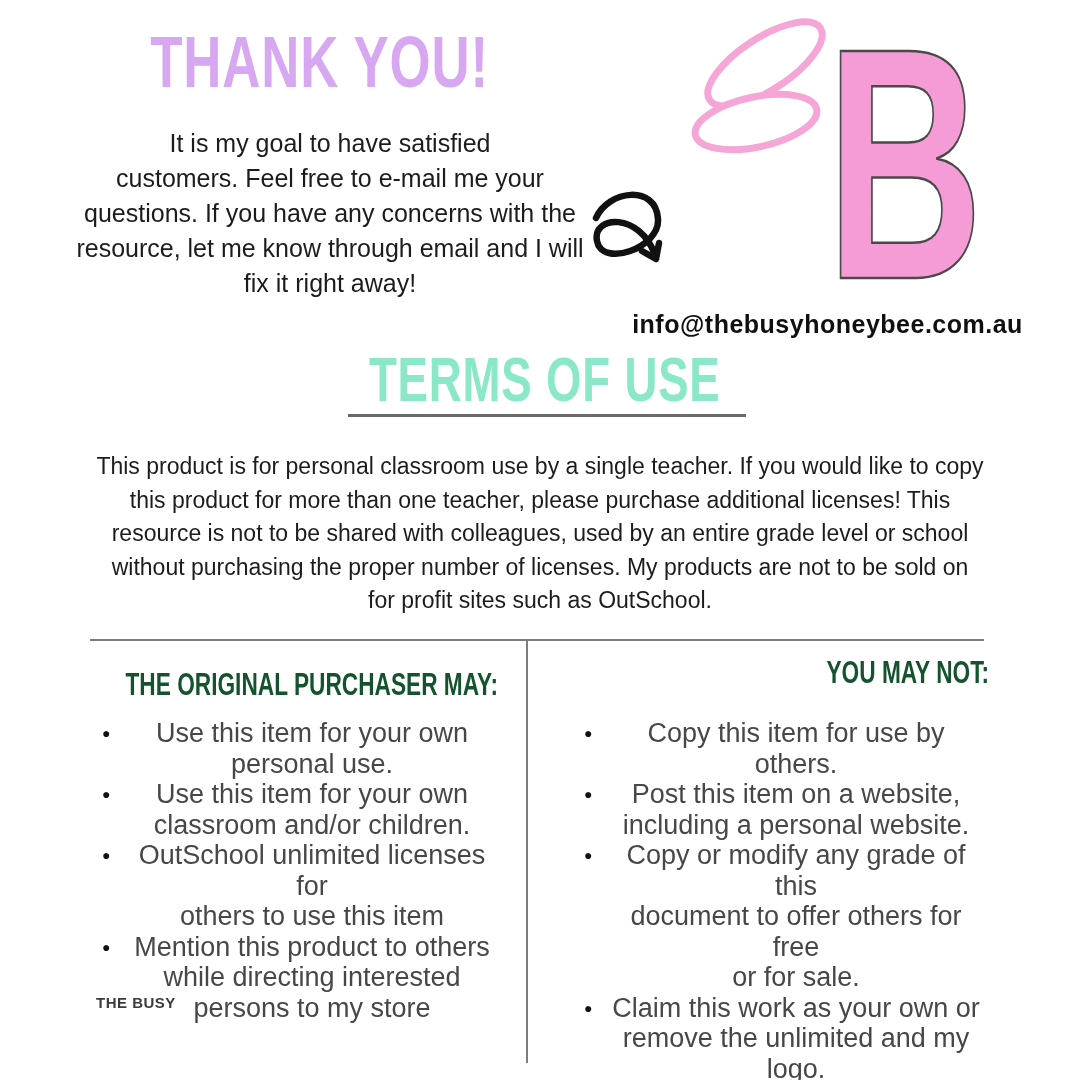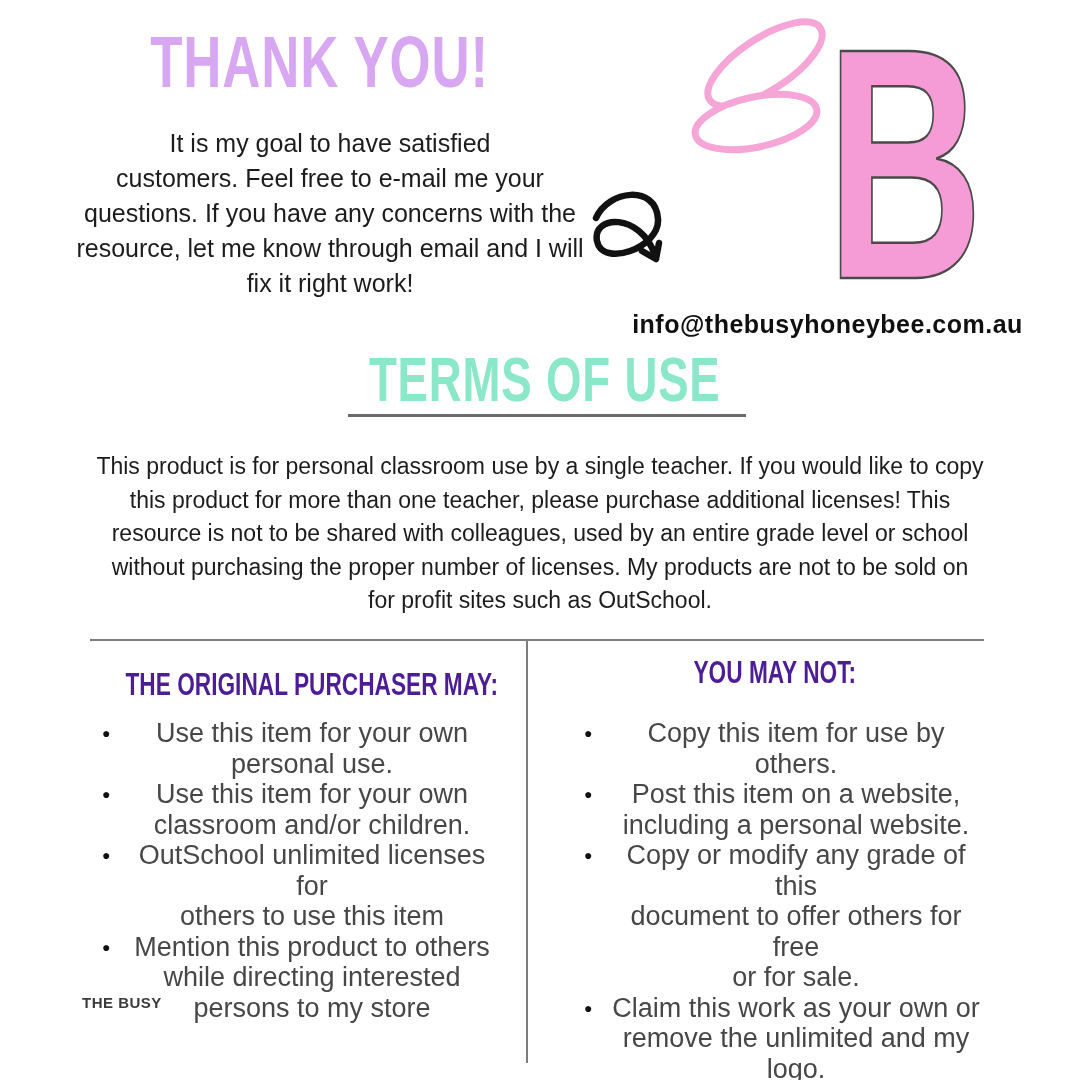--- a/index.html
+++ b/index.html
@@ -28,63 +28,63 @@
   #terms-body{left:40px;top:450px;width:1000px;font-size:23px;line-height:33.5px;}
 
   #contact-email{left:615px;top:310px;width:425px;text-align:center;
     font-weight:bold;font-size:25px;letter-spacing:0.5px;color:#101010;}
 
   
   #divider-h{left:90px;top:639px;width:894px;height:2px;background:#7d7d7d;}
   #divider-v{left:526px;top:641px;width:2px;height:422px;background:#7d7d7d;}
 
   
-  .col-head{text-align:center;color:#4c1d95;}
+  .col-head{text-align:right;color:#14532d;}
   .col-head .tt{display:inline-block;font-weight:bold;font-size:27px;
     transform:scale(0.84,1.18);transform-origin:center;white-space:nowrap;}
   #left-head{left:90px;top:669px;width:430px;}
   #right-head{left:545px;top:657px;width:460px;}
 
   
   ul.tlist{list-style:none;margin:0;padding:0;}
   ul.tlist li{
     position:relative;text-align:center;white-space:pre-line;
     font-size:27px;line-height:30.5px;color:#474747;padding-left:28px;
   }
   ul.tlist li::before{
     content:"\25CF";position:absolute;left:6px;top:0;
     font-size:14px;color:#111;line-height:30.5px;
   }
   #left-list{left:96px;top:718px;width:404px;}
   #right-list{left:578px;top:718px;width:408px;}
 
   
   #footer-logo{left:20px;top:986px;width:215px;height:92px;}
-  #footer-tagline{position:absolute;left:62px;top:8px;font-size:15px;font-weight:bold;
+  #footer-tagline{position:absolute;left:76px;top:8px;font-size:15px;font-weight:bold;
     color:#3b3b3b;letter-spacing:0.5px;}
   #footer-script{position:absolute;left:2px;top:14px;white-space:nowrap;}
   #footer-script .sl{
     font-family:"DejaVu Serif",serif;font-style:italic;font-weight:bold;
     font-size:43px;margin-right:-4px;display:inline-block;
   }
   #footer-script .sl.cap{font-size:49px;}
   #footer-script svg{vertical-align:18px;margin:0 -3px 0 1px;}
 </style>
 </head>
 <body style="background: rgb(255, 255, 255);">
 
 <div class="abs big-title" id="thank-title">
   <span class="tt" style="color: rgb(216, 167, 241);">THANK YOU!</span>
 </div>
 
 <div class="abs para" id="thank-msg">It is my goal to have satisfied
 customers. Feel free to e-mail me your
 questions. If you have any concerns with the
 resource, let me know through email and I will
-fix it right work!</div>
+fix it right away!</div>
 
 <svg class="abs" style="left:588px;top:184px;" width="98" height="102" viewBox="0 0 98 102">
   <path d="M 8 34 C 20 6, 68 0, 70 35 C 72 64, 14 84, 9 57 C 4 31, 52 28, 67 71" fill="none" stroke="#111" stroke-width="6.5" stroke-linecap="round"></path>
   <path d="M 68 75 L 54 67 M 68 75 L 71 59" fill="none" stroke="#111" stroke-width="6.5" stroke-linecap="round"></path>
 </svg>
 
 <svg class="abs" style="left:690px;top:12px;" width="285" height="278" viewBox="0 0 285 278">
   <g>
     <ellipse cx="75" cy="52" rx="66" ry="26" transform="rotate(-33 75 52)" fill="#ffffff" stroke="currentColor" stroke-width="7" style="color: rgb(245, 166, 215);"></ellipse>
     <ellipse cx="66" cy="110" rx="62" ry="25" transform="rotate(-12 66 110)" fill="#ffffff" stroke="currentColor" stroke-width="7" style="color: rgb(245, 166, 215);"></ellipse>

